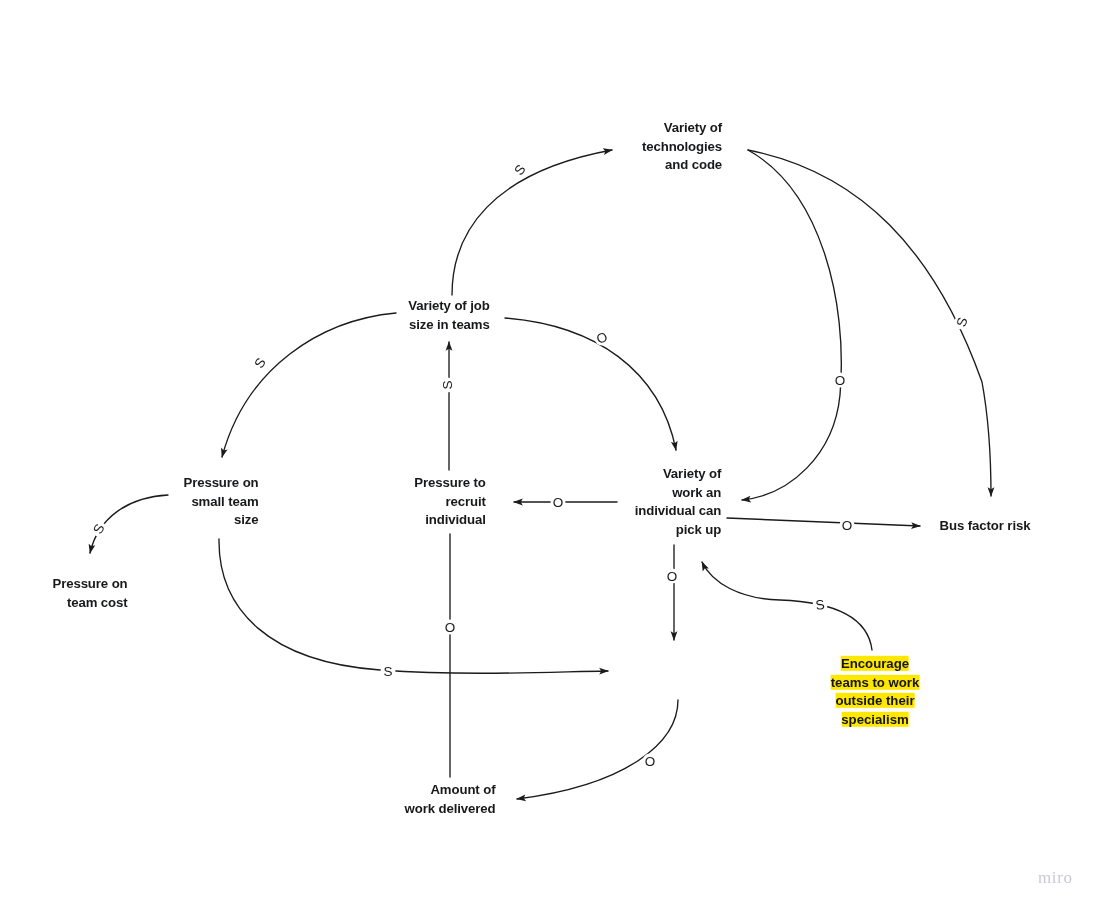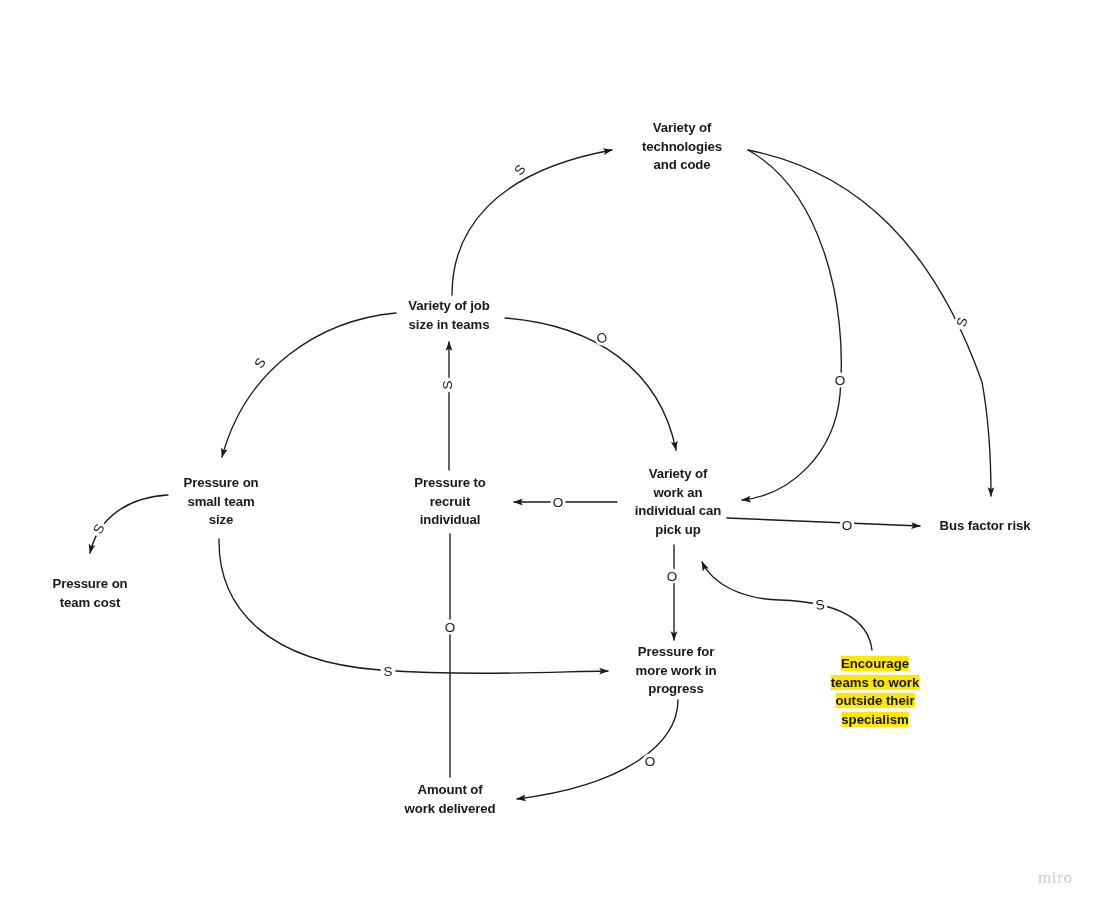--- a/index.html
+++ b/index.html
@@ -24,21 +24,21 @@
     width: 1098px;
     height: 910px;
   }
   .node {
     position: absolute;
     font-family: "Liberation Sans", sans-serif;
     font-weight: bold;
     font-size: 13.2px;
     line-height: 18.6px;
     color: #18191b;
-    text-align: center;
+    text-align: right;
     transform: translate(-50%, -50%);
     white-space: pre-line;
     letter-spacing: -0.1px;
   }
   .note {
     position: absolute;
     font-family: "Liberation Sans", sans-serif;
     font-weight: bold;
     font-size: 13.2px;
     line-height: 18.6px;
@@ -150,23 +150,20 @@
 recruit
 individual</div>
 
   <div class="node" style="left:678px; top:502px;">Variety of
 work an
 individual can
 pick up</div>
 
   <div class="node" style="left:985px; top:526px;">Bus factor risk</div>
 
-  <div class="node" style="left:676px; top:671px;">Pressure for
-more work in
-progress</div>
 
   <div class="node" style="left:450px; top:800px;">Amount of
 work delivered</div>
 
   <div class="note" style="left:875px; top:692px;">
     <div><span class="hl">Encourage</span></div>
     <div><span class="hl">teams to work</span></div>
     <div><span class="hl">outside their</span></div>
     <div><span class="hl">specialism</span></div>
   </div>

